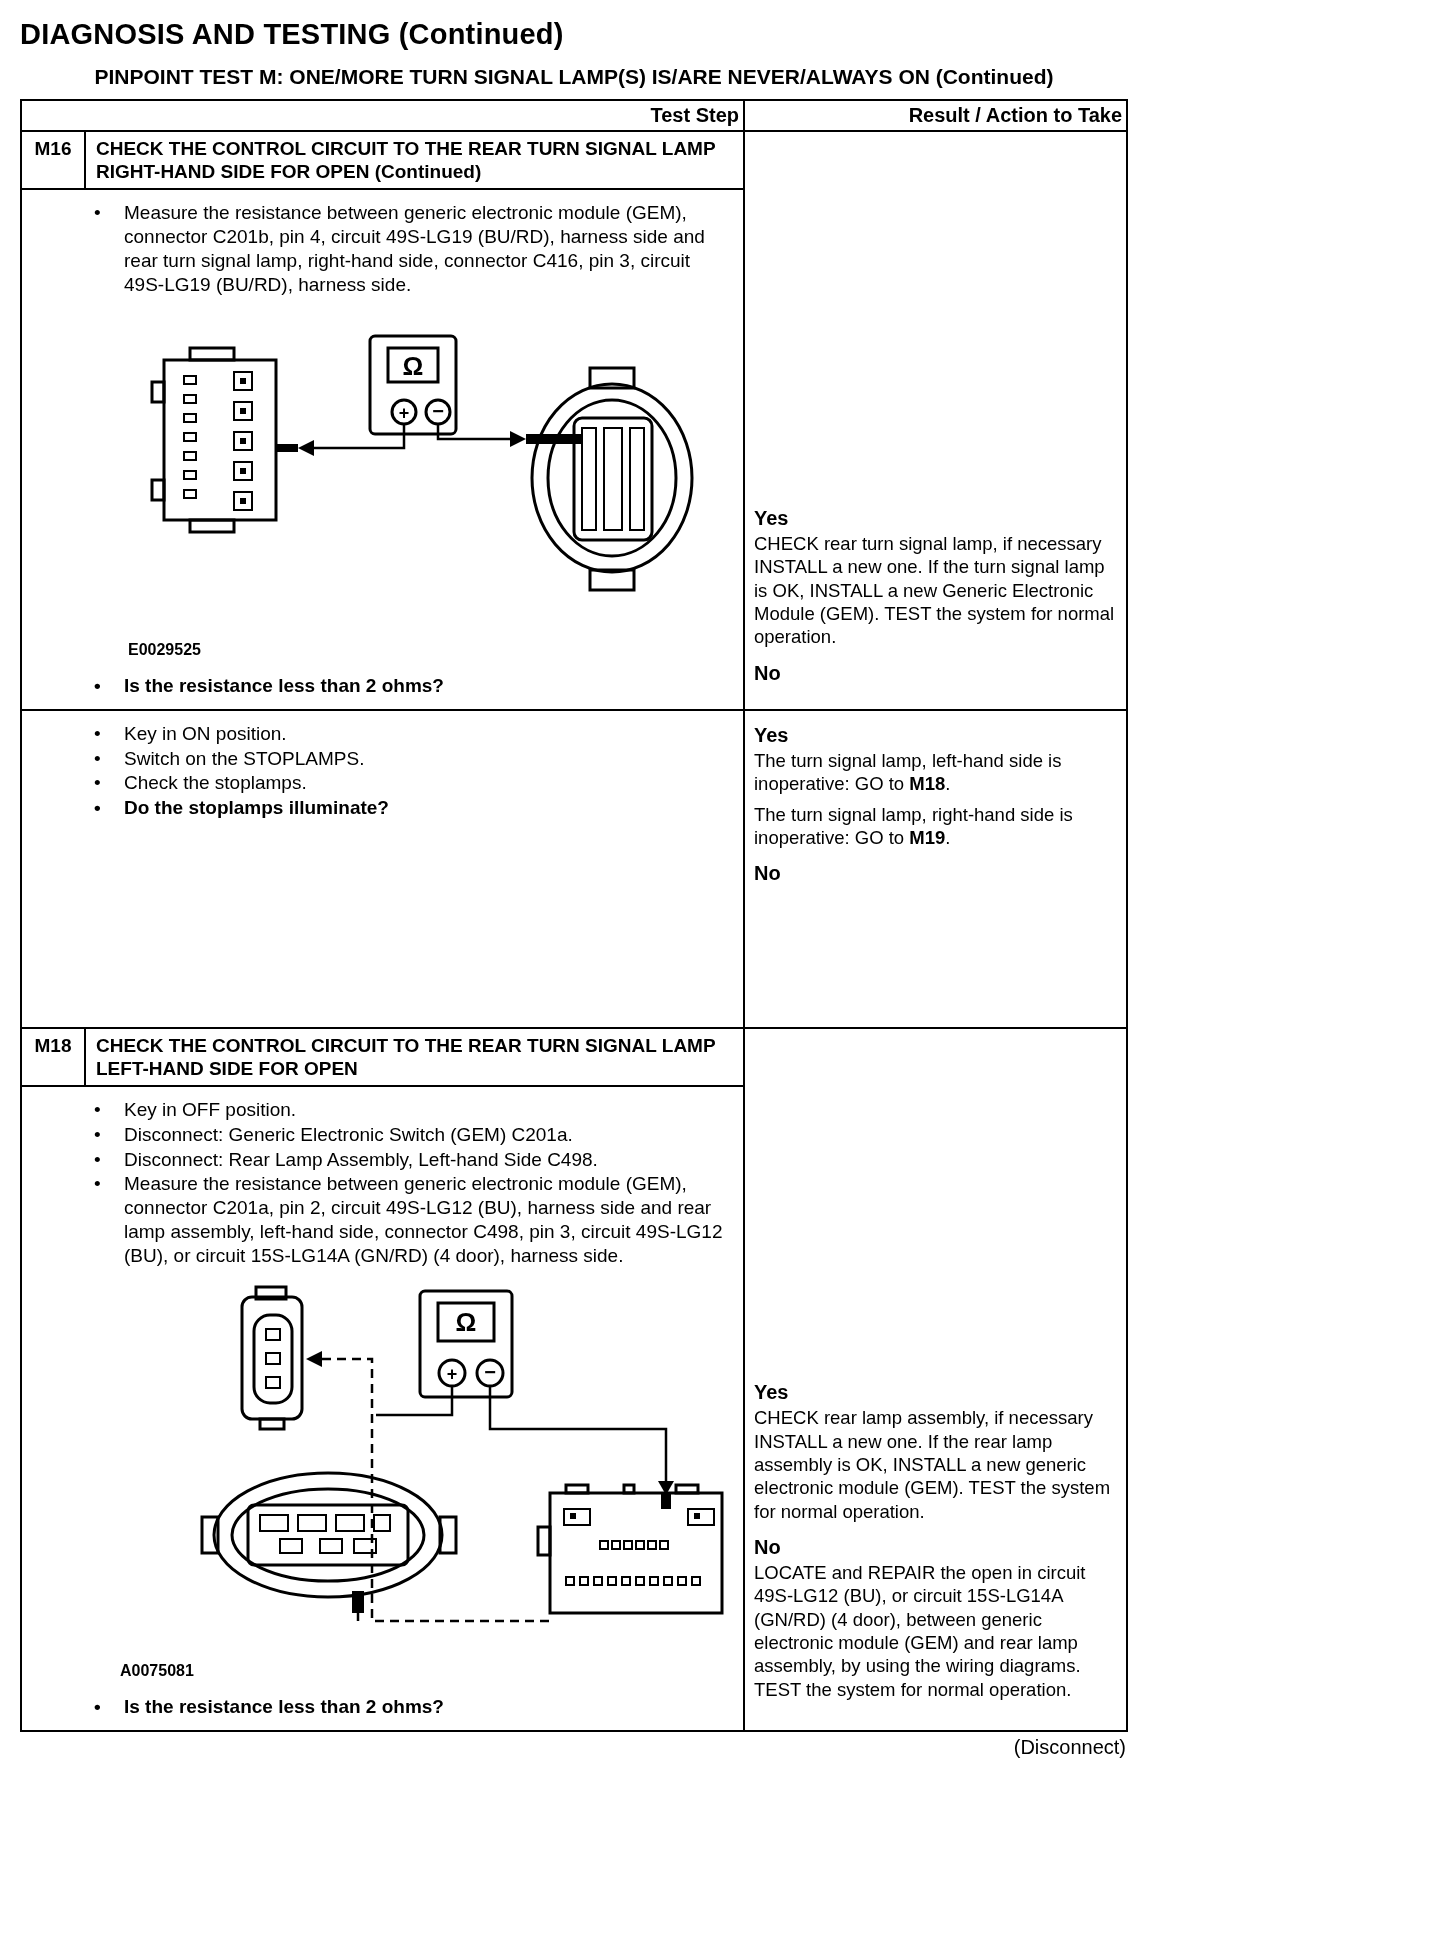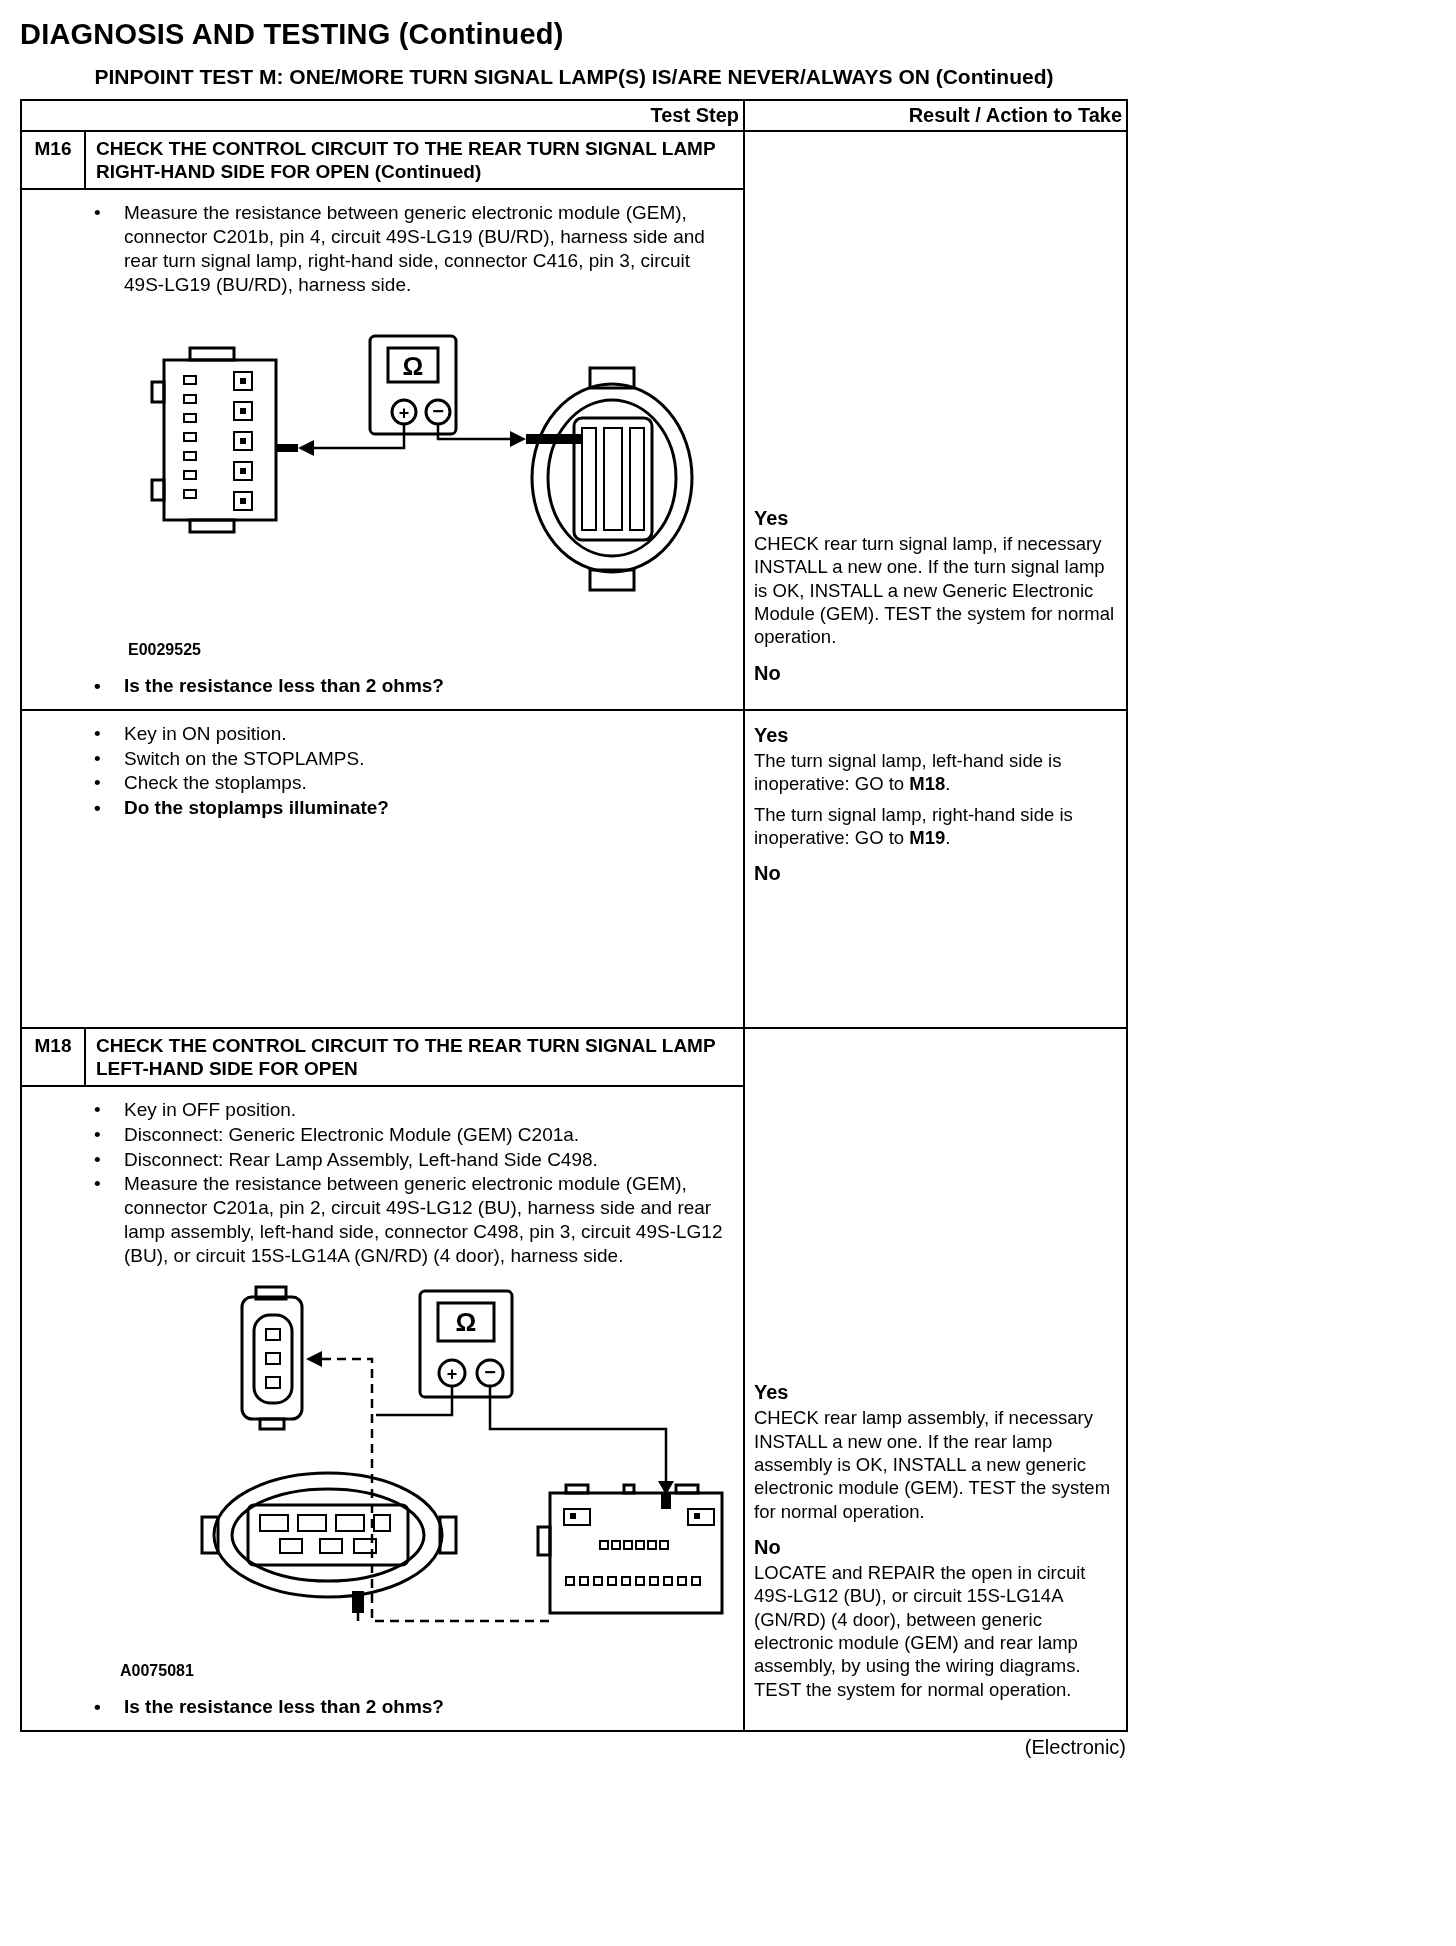--- a/index.html
+++ b/index.html
@@ -206,21 +206,21 @@
           <div class="row-id">M18</div>
           <div class="row-title">CHECK THE CONTROL CIRCUIT TO THE REAR TURN SIGNAL LAMP LEFT-HAND SIDE FOR OPEN</div>
         </div>
         <div class="step-body">
           <div class="bullet-line">
             <span class="dot">•</span>
             <span class="txt">Key in OFF position.</span>
           </div>
           <div class="bullet-line">
             <span class="dot">•</span>
-            <span class="txt">Disconnect: Generic Electronic Module (GEM) C201a.</span>
+            <span class="txt">Disconnect: Generic Electronic Switch (GEM) C201a.</span>
           </div>
           <div class="bullet-line">
             <span class="dot">•</span>
             <span class="txt">Disconnect: Rear Lamp Assembly, Left-hand Side C498.</span>
           </div>
           <div class="bullet-line">
             <span class="dot">•</span>
             <span class="txt">Measure the resistance between generic electronic module (GEM), connector C201a, pin 2, circuit 49S-LG12 (BU), harness side and rear lamp assembly, left-hand side, connector C498, pin 3, circuit 49S-LG12 (BU), or circuit 15S-LG14A (GN/RD) (4 door), harness side.</span>
           </div>
 
@@ -323,15 +323,15 @@
       <div class="result-cell align-end">
         <div class="res-label">Yes</div>
         <p class="res-text">CHECK rear lamp assembly, if necessary INSTALL a new one. If the rear lamp assembly is OK, INSTALL a new generic electronic module (GEM). TEST the system for normal operation.</p>
         <div class="res-label">No</div>
         <p class="res-text">LOCATE and REPAIR the open in circuit 49S-LG12 (BU), or circuit 15S-LG14A (GN/RD) (4 door), between generic electronic module (GEM) and rear lamp assembly, by using the wiring diagrams. TEST the system for normal operation.</p>
       </div>
     </div>
 
   </div>
 
-  <div class="footer-cont">(Electronic)</div>
+  <div class="footer-cont">(Disconnect)</div>
 
 </div>
 
 </body></html>

